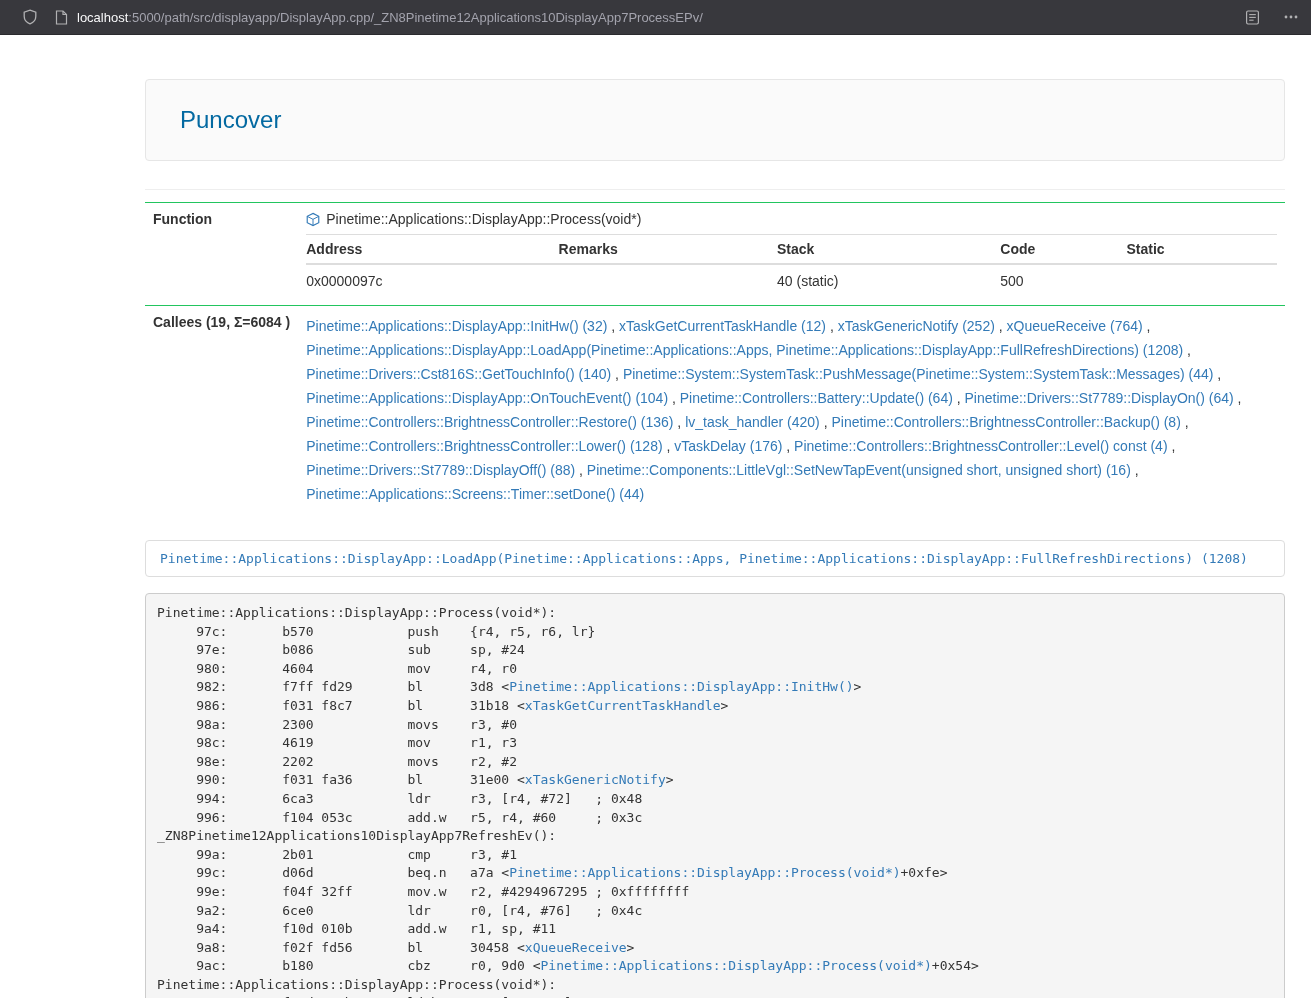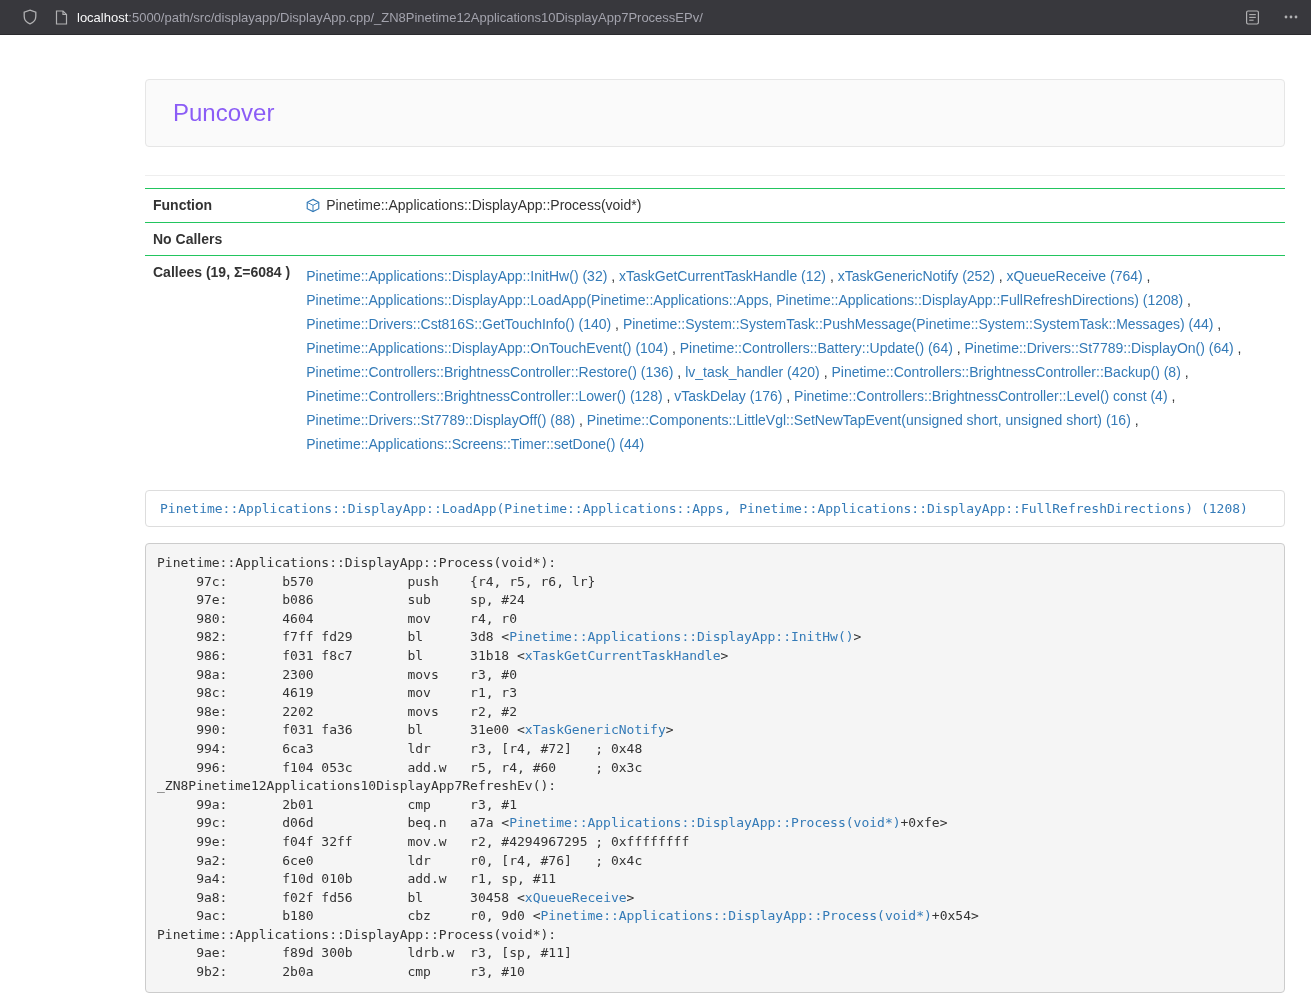--- a/index.html
+++ b/index.html
@@ -41,24 +41,24 @@
   .container { margin-left: 145px; width: 1140px; }
 
   .titlebox {
     margin-top: 44px;
     border: 1px solid #e6e6e6;
     background: #fafafa;
     border-radius: 4px;
     padding: 12px 19px;
   }
   .titlebox h1 {
-    margin: 8px;
+    margin: 15px;
     font-size: 24px;
     font-weight: 500;
-    color: #8b5cf6;
+    color: #0369a1;
     line-height: 26px;
   }
   hr.rule {
     border: 0;
     border-top: 1px solid #eee;
     margin: 28px 0 0 0;
   }
   .breadcrumb {
     margin-top: 22px;
     font-size: 15px;
@@ -194,25 +194,41 @@
         <td class="fn-cell">
           <div class="fn-name-line">
             <span class="fn-icon">
               <svg width="14" height="15" viewBox="0 0 16 16">
                   <path d="M8 1l6.6 3.4v7.2L8 15 1.4 11.6V4.4z" fill="none" stroke="#337ab7" stroke-width="1.3"></path>
                   <path d="M1.4 4.4L8 7.8l6.6-3.4M8 7.8V15" fill="none" stroke="#337ab7" stroke-width="1.1"></path>
                 </svg>
             </span>
             <span>Pinetime::Applications::DisplayApp::Process(void*)</span>
           </div>
+          <table class="metrics">
+            <thead>
+              <tr>
+                <th class="col-address">Address</th>
+                <th class="col-remarks">Remarks</th>
+                <th class="col-stack">Stack</th>
+                <th class="col-code">Code</th>
+                <th class="col-static">Static</th>
+              </tr>
+            </thead>
+            <tbody>
+              <tr>
+                <td>0x0000097c</td>
+                <td></td>
+                <td>40 (static)</td>
+                <td>500</td>
+                <td></td>
+              </tr>
+            </tbody>
+          </table>
         </td>
-      </tr>
-      <tr>
-        <th class="rowlabel">No Callers</th>
-        <td></td>
       </tr>
       <tr>
         <th class="rowlabel">Callees (19, Σ=6084 )</th>
         <td class="callees-cell"><a>Pinetime::Applications::DisplayApp::InitHw() (32)</a><span class="callee-sep"> , </span><a>xTaskGetCurrentTaskHandle (12)</a><span class="callee-sep"> , </span><a>xTaskGenericNotify (252)</a><span class="callee-sep"> , </span><a>xQueueReceive (764)</a><span class="callee-sep"> , </span><a>Pinetime::Applications::DisplayApp::LoadApp(Pinetime::Applications::Apps, Pinetime::Applications::DisplayApp::FullRefreshDirections) (1208)</a><span class="callee-sep"> , </span><a>Pinetime::Drivers::Cst816S::GetTouchInfo() (140)</a><span class="callee-sep"> , </span><a>Pinetime::System::SystemTask::PushMessage(Pinetime::System::SystemTask::Messages) (44)</a><span class="callee-sep"> , </span><a>Pinetime::Applications::DisplayApp::OnTouchEvent() (104)</a><span class="callee-sep"> , </span><a>Pinetime::Controllers::Battery::Update() (64)</a><span class="callee-sep"> , </span><a>Pinetime::Drivers::St7789::DisplayOn() (64)</a><span class="callee-sep"> , </span><a>Pinetime::Controllers::BrightnessController::Restore() (136)</a><span class="callee-sep"> , </span><a>lv_task_handler (420)</a><span class="callee-sep"> , </span><a>Pinetime::Controllers::BrightnessController::Backup() (8)</a><span class="callee-sep"> , </span><a>Pinetime::Controllers::BrightnessController::Lower() (128)</a><span class="callee-sep"> , </span><a>vTaskDelay (176)</a><span class="callee-sep"> , </span><a>Pinetime::Controllers::BrightnessController::Level() const (4)</a><span class="callee-sep"> , </span><a>Pinetime::Drivers::St7789::DisplayOff() (88)</a><span class="callee-sep"> , </span><a>Pinetime::Components::LittleVgl::SetNewTapEvent(unsigned short, unsigned short) (16)</a><span class="callee-sep"> , </span><a>Pinetime::Applications::Screens::Timer::setDone() (44)</a></td>
       </tr>
     </tbody>
   </table>
 
   <div class="refbox">
     <a class="mono-link">Pinetime::Applications::DisplayApp::LoadApp(Pinetime::Applications::Apps, Pinetime::Applications::DisplayApp::FullRefreshDirections) (1208)</a>

